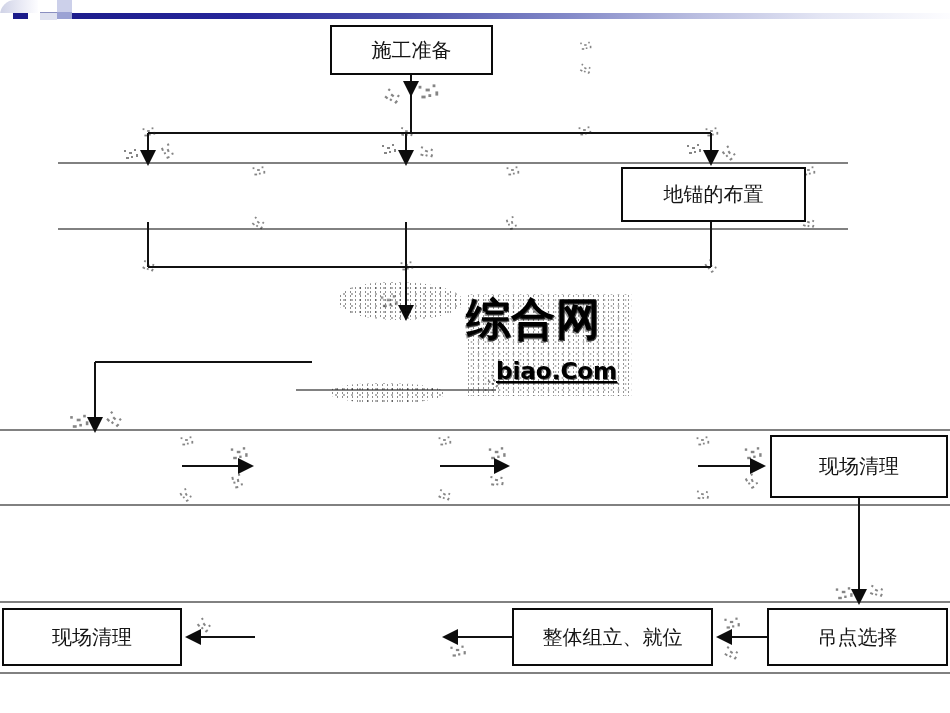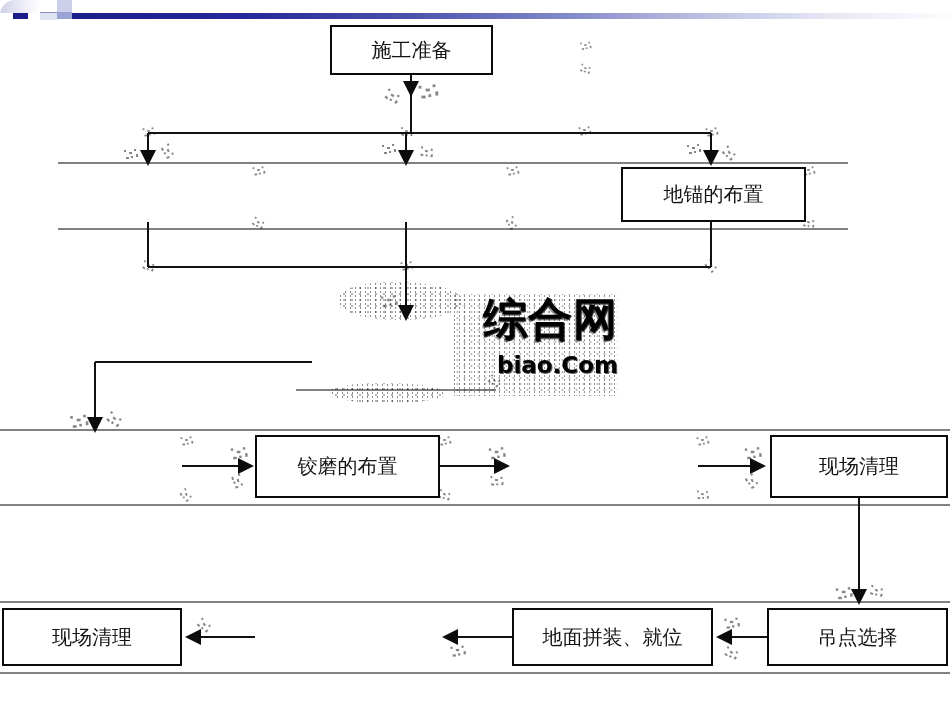--- a/index.html
+++ b/index.html
@@ -21,29 +21,29 @@
     position:absolute;z-index:2;background:#fff;border:2px solid #0a0a0a;
     display:flex;align-items:center;justify-content:center;box-sizing:border-box;
   }
   .node-label{font-size:20px;color:#151515;white-space:nowrap;}
   
   .scanline{position:absolute;height:2px;background:rgba(25,25,25,.55);z-index:1;}
   
   .connectors{position:absolute;left:0;top:0;z-index:1;}
   
   .watermark{
-    position:absolute;left:452px;top:294px;width:166px;height:102px;z-index:5;
+    position:absolute;left:466px;top:294px;width:166px;height:102px;z-index:5;
     background-image:radial-gradient(rgba(0,0,0,.42) 26%,transparent 28%),
                      radial-gradient(rgba(0,0,0,.28) 22%,transparent 24%);
-    background-size:5px 4px,7px 6px;background-position:0 0,2px 3px;text-align:right;
+    background-size:5px 4px,7px 6px;background-position:0 0,2px 3px;
   }
   .wm-cn{font-size:44px;font-weight:bold;letter-spacing:1px;color:#000;line-height:1.15;
     text-shadow:1px 1px 0 rgba(0,0,0,.7),-1px 2px 0 rgba(0,0,0,.4);}
-  .wm-latin{font-size:23px;font-weight:bold;margin-left:30px;margin-top:7px;color:#000;
-    text-shadow:1px 1px 0 rgba(0,0,0,.6);}
+  .wm-latin{font-size:23px;font-weight:bold;margin-left:30px;margin-top:13px;color:#000;
+    text-shadow:1px 1px 0 rgba(0,0,0,.6);text-decoration:underline;}
   .noise{position:absolute;z-index:4;
     background-image:radial-gradient(rgba(0,0,0,.45) 24%,transparent 26%),
                      radial-gradient(rgba(0,0,0,.3) 20%,transparent 22%);
     background-size:5px 4px,8px 6px;background-position:0 0,2px 3px;
     border-radius:45% 55% 50% 50%;}
 </style>
 </head>
 <body>
 
 <div class="slide">
@@ -171,32 +171,29 @@
 
   <div class="node" style="left:330px;top:25px;width:163px;height:50px">
     <span class="node-label">施工准备</span>
   </div>
 
   <div class="node" style="left:621px;top:167px;width:185px;height:55px">
     <span class="node-label">地锚的布置</span>
   </div>
 
 
-  <div class="node" style="left:255px;top:435px;width:185px;height:63px">
-    <span class="node-label">铰磨的布置</span>
-  </div>
   <div class="node" style="left:770px;top:435px;width:178px;height:63px">
     <span class="node-label">现场清理</span>
   </div>
 
   <div class="node" style="left:2px;top:608px;width:180px;height:58px">
     <span class="node-label">现场清理</span>
   </div>
   <div class="node" style="left:512px;top:608px;width:201px;height:58px">
-    <span class="node-label">地面拼装、就位</span>
+    <span class="node-label">整体组立、就位</span>
   </div>
   <div class="node" style="left:767px;top:608px;width:181px;height:58px">
     <span class="node-label">吊点选择</span>
   </div>
 
   <div class="noise" style="left:338px;top:282px;width:125px;height:38px"></div>
   <div class="noise" style="left:330px;top:383px;width:115px;height:20px"></div>
   <div class="watermark">
     <div class="wm-cn">综合网</div>
     <div class="wm-latin">biao.Com</div>

